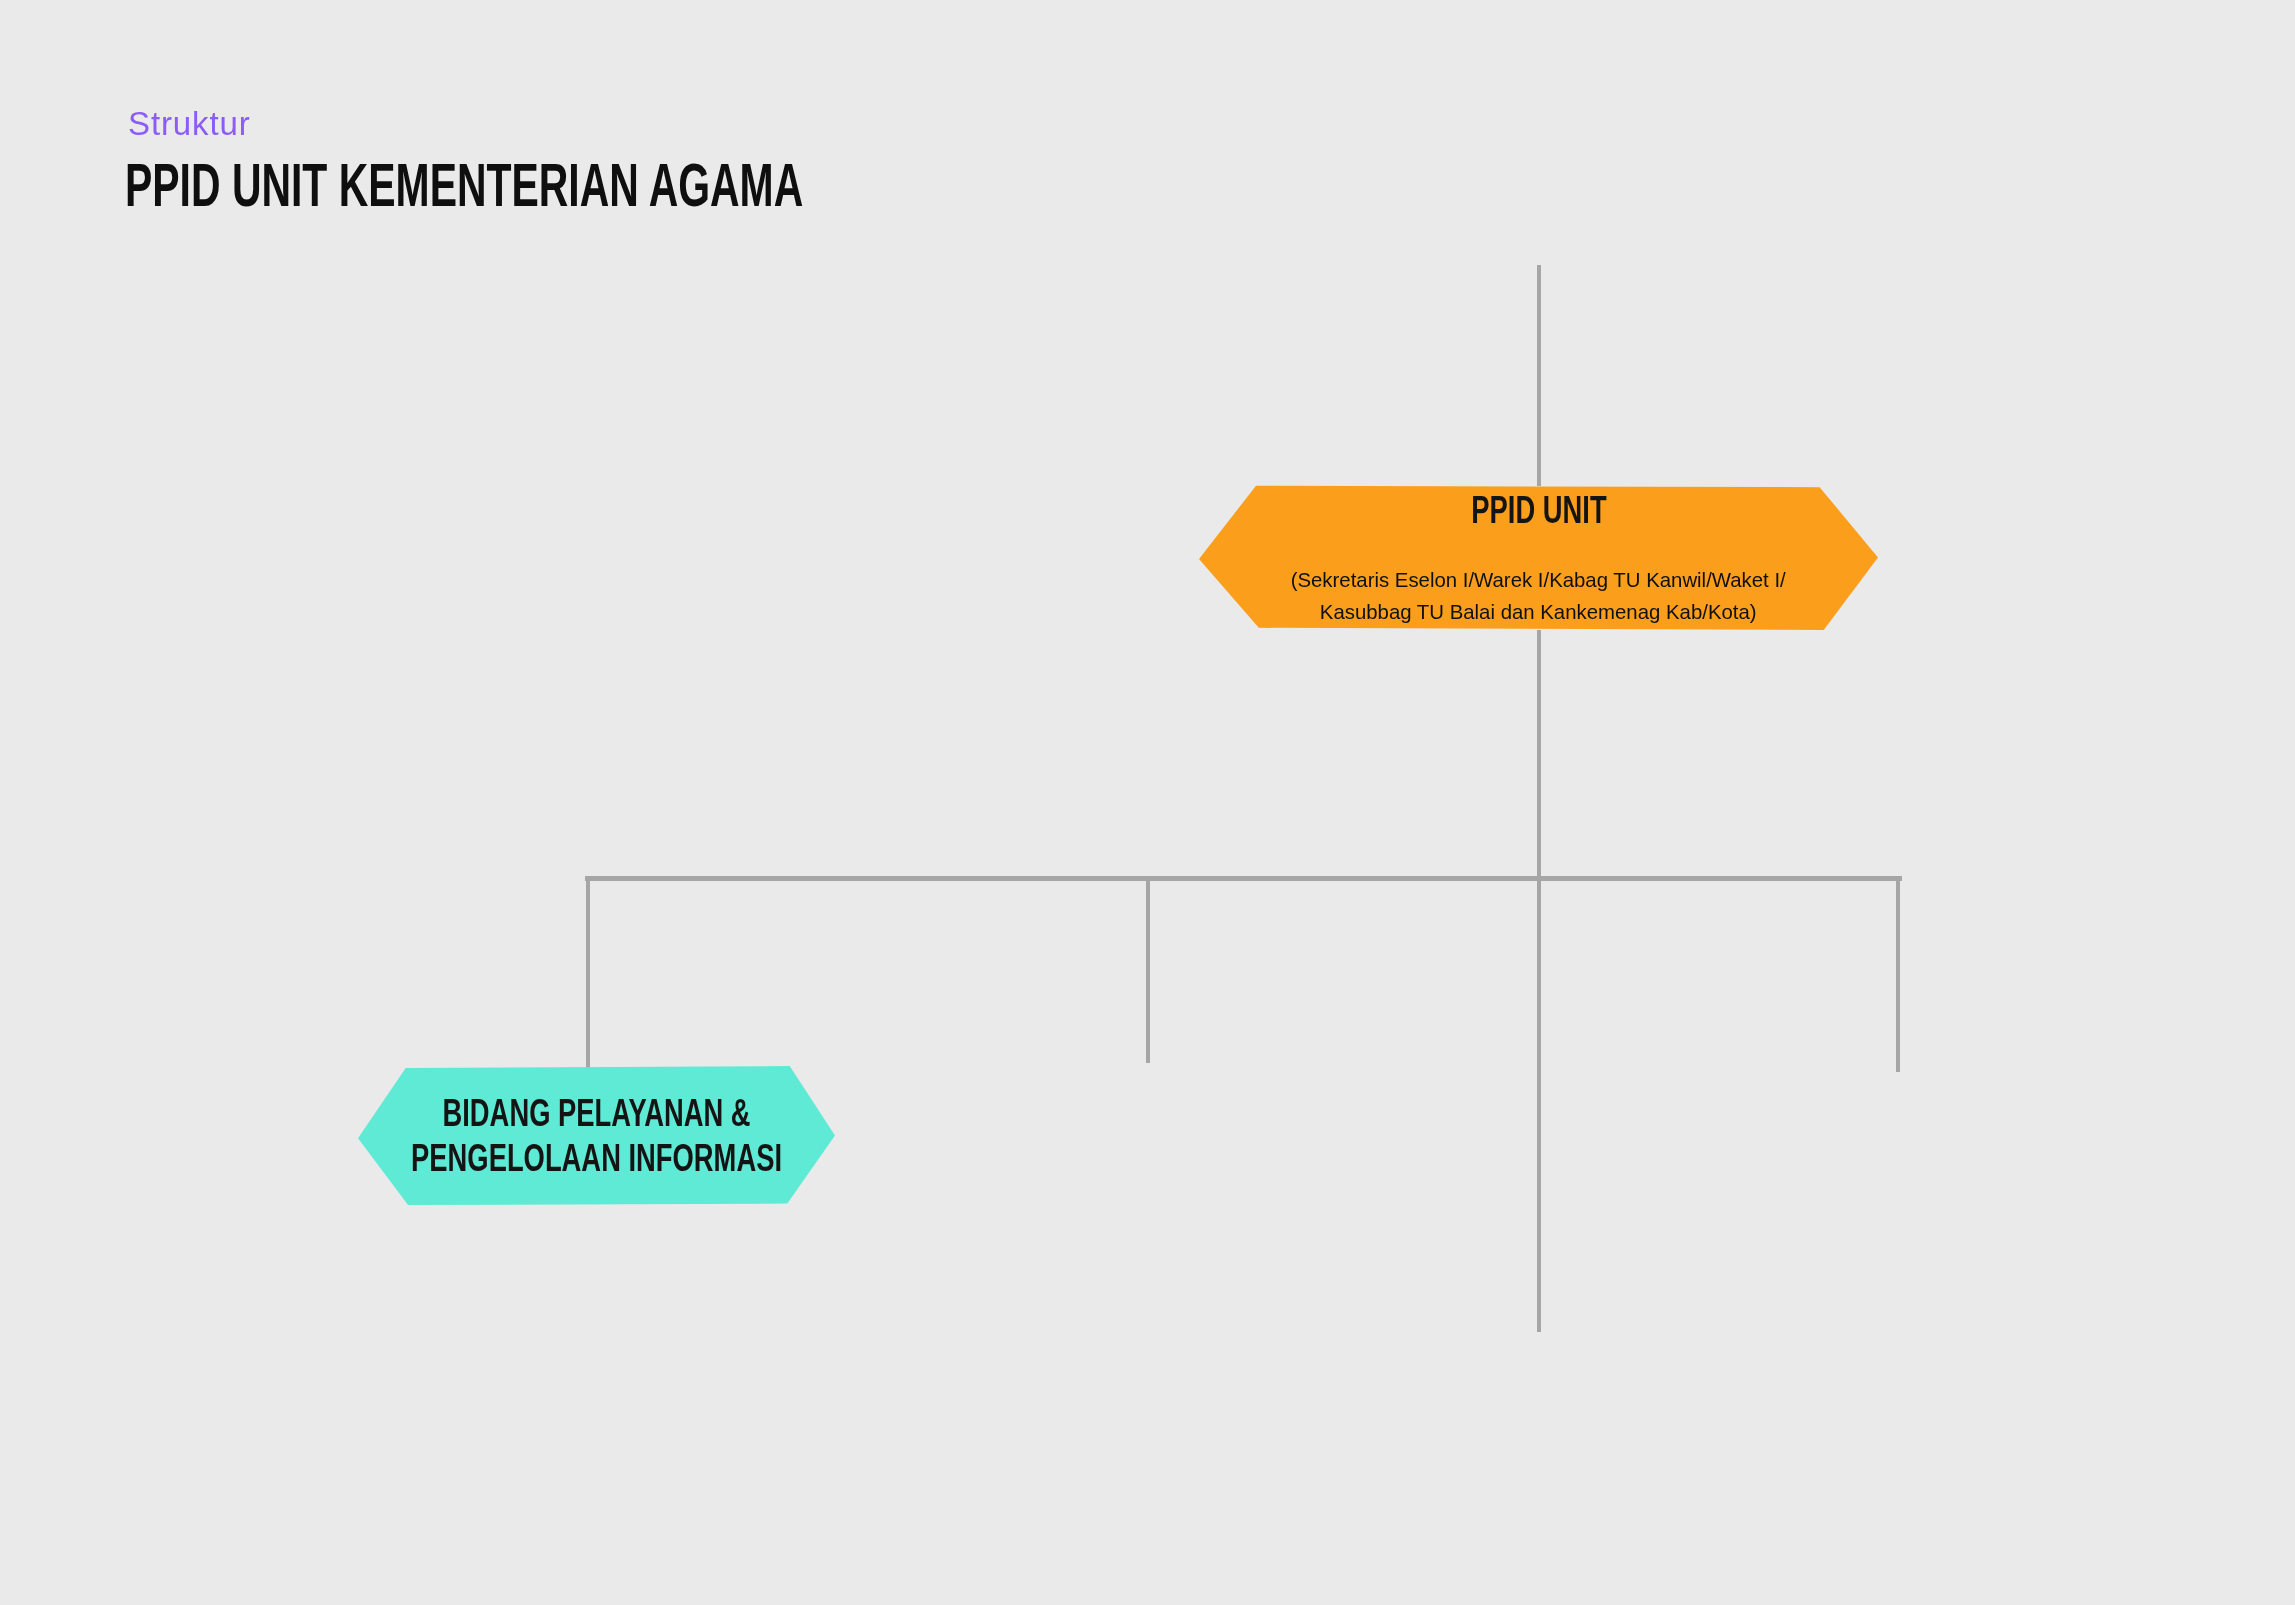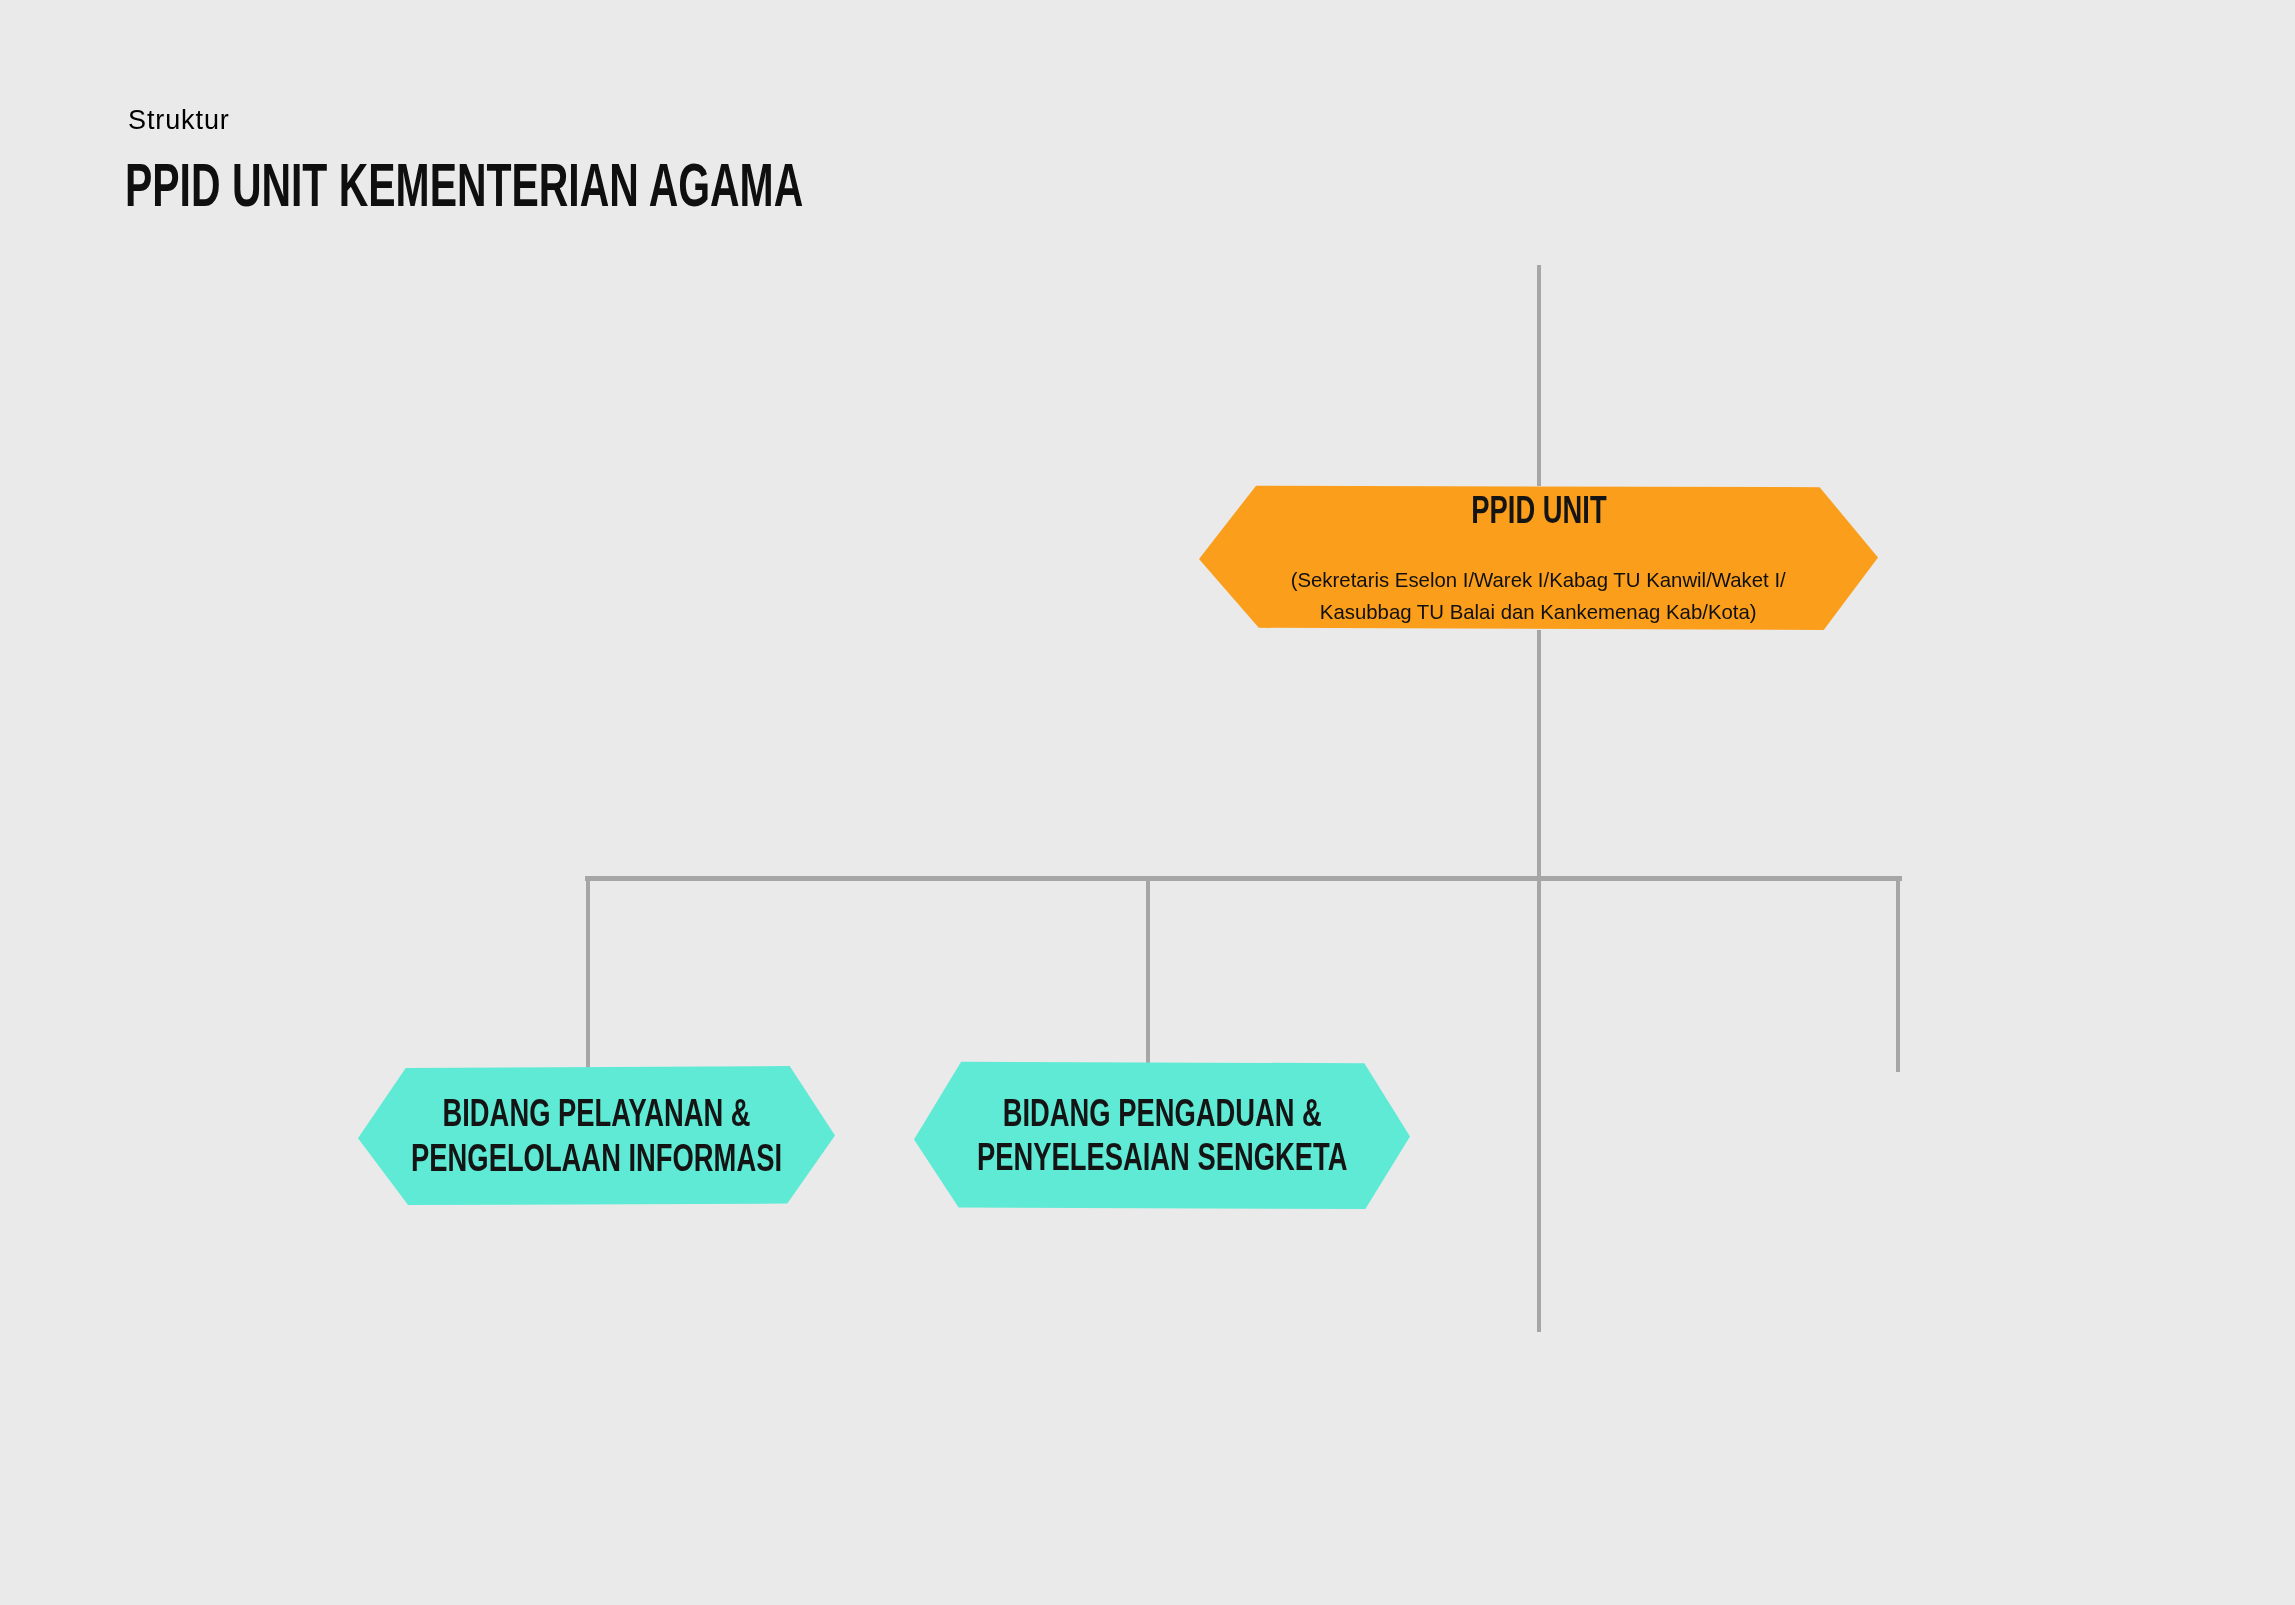--- a/index.html
+++ b/index.html
@@ -15,24 +15,24 @@
     overflow: hidden;
     font-family: "Liberation Sans", sans-serif;
     color: #131313;
   }
 
   
   .eyebrow {
     position: absolute;
     left: 128px;
     top: 105px;
-    font-size: 27px;
+    font-size: 33px;
     font-weight: 400;
     letter-spacing: 0.9px;
-    color: #000000;
+    color: #8b5cf6;
     white-space: nowrap;
   }
   .main-title {
     position: absolute;
     left: 125px;
     top: 152px;
     font-size: 62px;
     font-weight: 700;
     line-height: 1.05;
     color: #0f0f0f;
@@ -136,23 +136,17 @@
     </div>
   </div>
 
   <div class="hex yellow pelayanan">
     <div class="hex-title">
       <div>BIDANG PELAYANAN &amp;</div>
       <div>PENGELOLAAN INFORMASI</div>
     </div>
   </div>
 
-  <div class="hex yellow pengaduan">
-    <div class="hex-title">
-      <div>BIDANG PENGADUAN &amp;</div>
-      <div>PENYELESAIAN SENGKETA</div>
-    </div>
-  </div>
 
 
 
 </div>
 
 
 </body></html>

